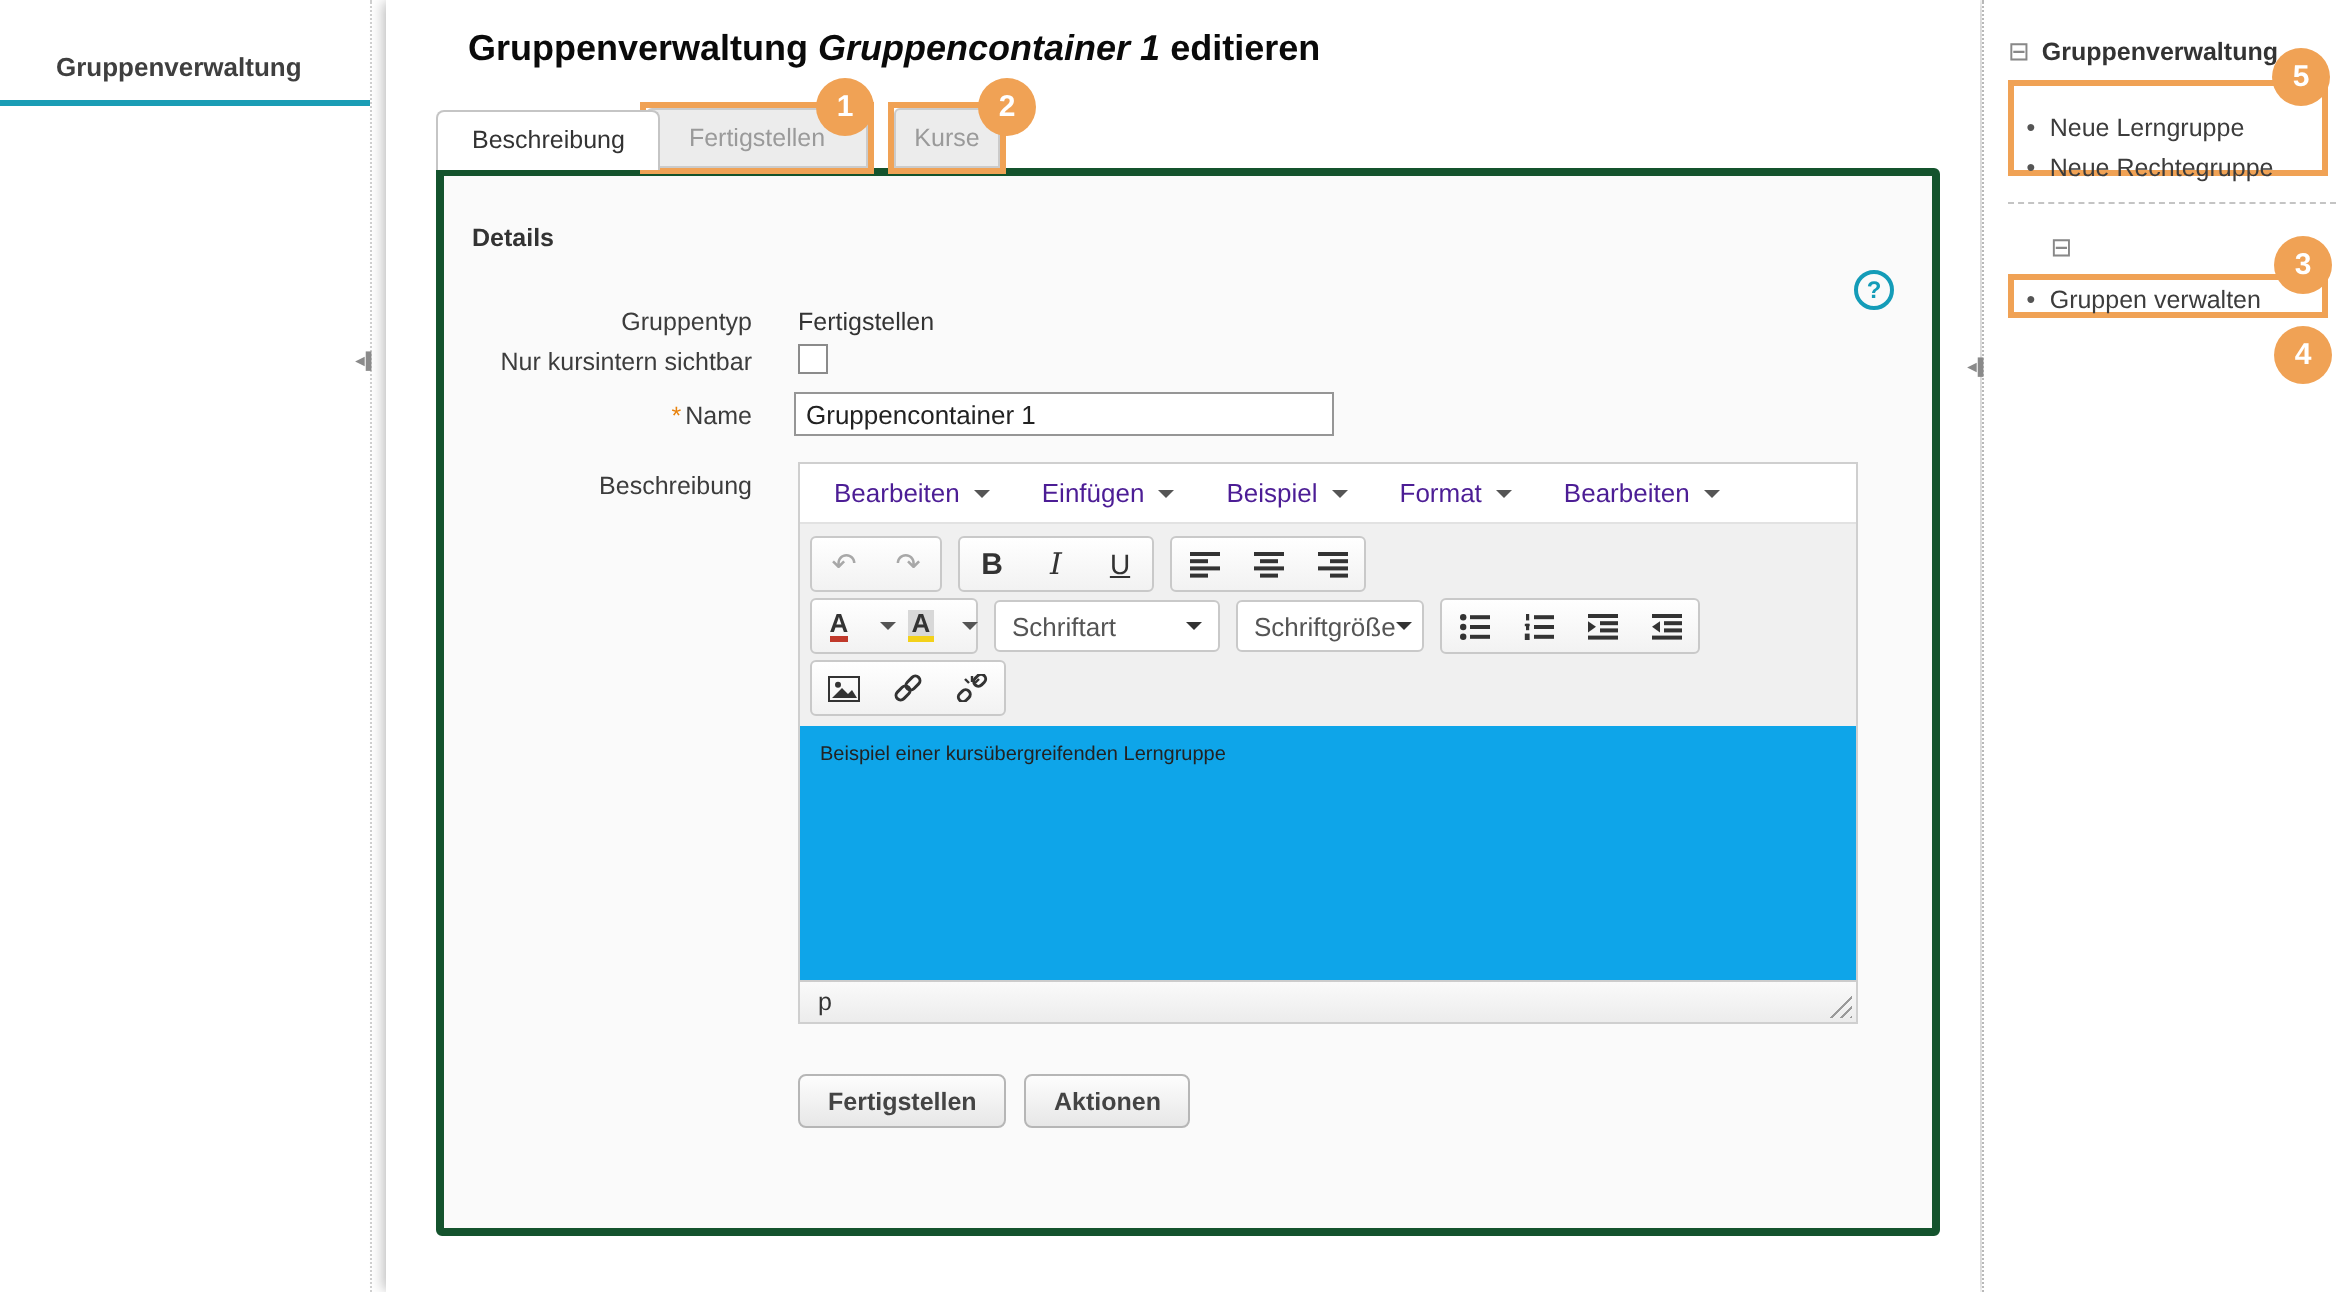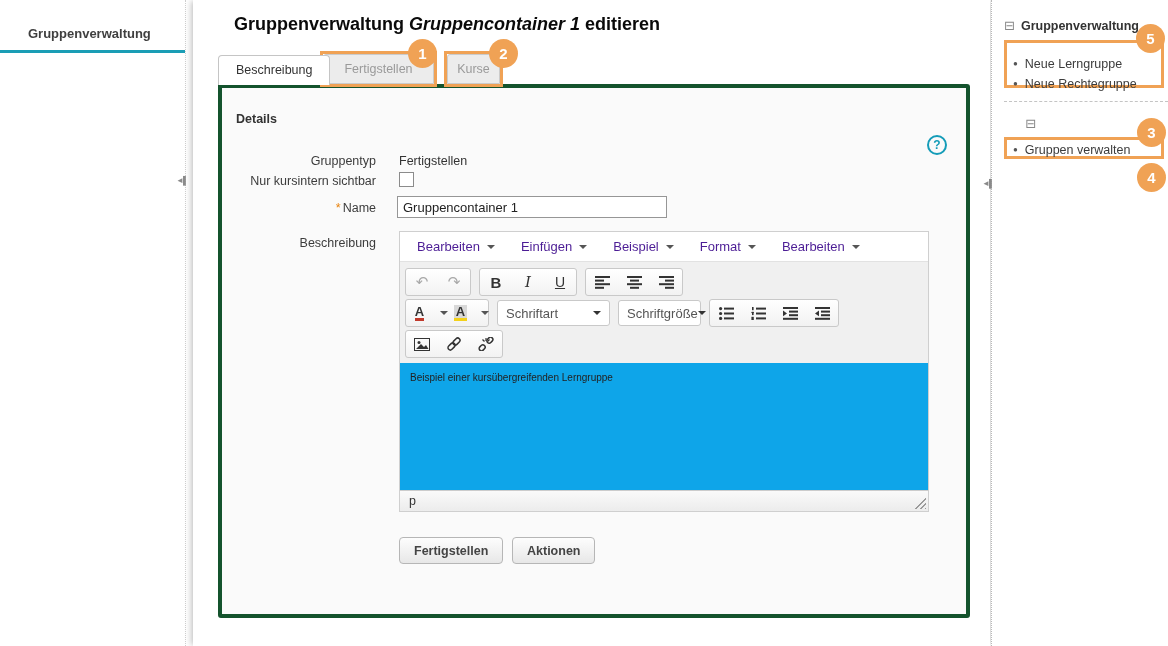--- a/index.html
+++ b/index.html
@@ -70,21 +70,21 @@
   .tbtn.i { font-style:italic; font-family:"DejaVu Serif",serif; font-size:15px; }
   .tbtn.u { text-decoration:underline; font-size:14px; }
   .tbtn-color { width:27px; height:26px; display:flex; align-items:center; justify-content:center; cursor:pointer; }
   .colA { font-size:13px; font-weight:bold; color:#333; border-bottom:3px solid #c02l; }
   .fore { border-bottom:3px solid #c0392b; line-height:13px; }
   .back { background:#d8d8d8; border-bottom:3px solid #f3d11a; line-height:13px; padding:0 2px; }
   .mini-caret { width:14px; height:26px; display:flex; align-items:center; justify-content:center; cursor:pointer; }
   .tb-select { height:26px; border:1px solid #c9c9c9; border-radius:3px; background:#fff;
                display:flex; align-items:center; padding:4px 8px; font-size:13px; color:#555; cursor:pointer; }
   .tb-select .caret { margin-left:auto; border-top-color:#333; }
-  .sel-font { width:113px; } .sel-size { width:83px;text-align:center; }
+  .sel-font { width:113px; } .sel-size { width:94px;text-align:center; }
   .mce-content { flex:1; background:#0ea5e9; font-size:10px; color:#222; padding:9px 10px; cursor:text; }
   .mce-status { position:relative; height:21px; border-top:1px solid #ccc;
                 background:linear-gradient(#fafafa,#ececec); display:flex; align-items:center;
                 padding-left:9px; font-size:12.5px; color:#333; }
   .grip { position:absolute; right:2px; bottom:2px; width:13px; height:13px; cursor:nwse-resize;
           background:repeating-linear-gradient(135deg,#9a9a9a 0 1px,transparent 1px 3.5px);
           clip-path:polygon(100% 0,100% 100%,0 100%); }
 
   
   .form-btn { position:absolute; top:449px; height:27px; padding:0 14px;

